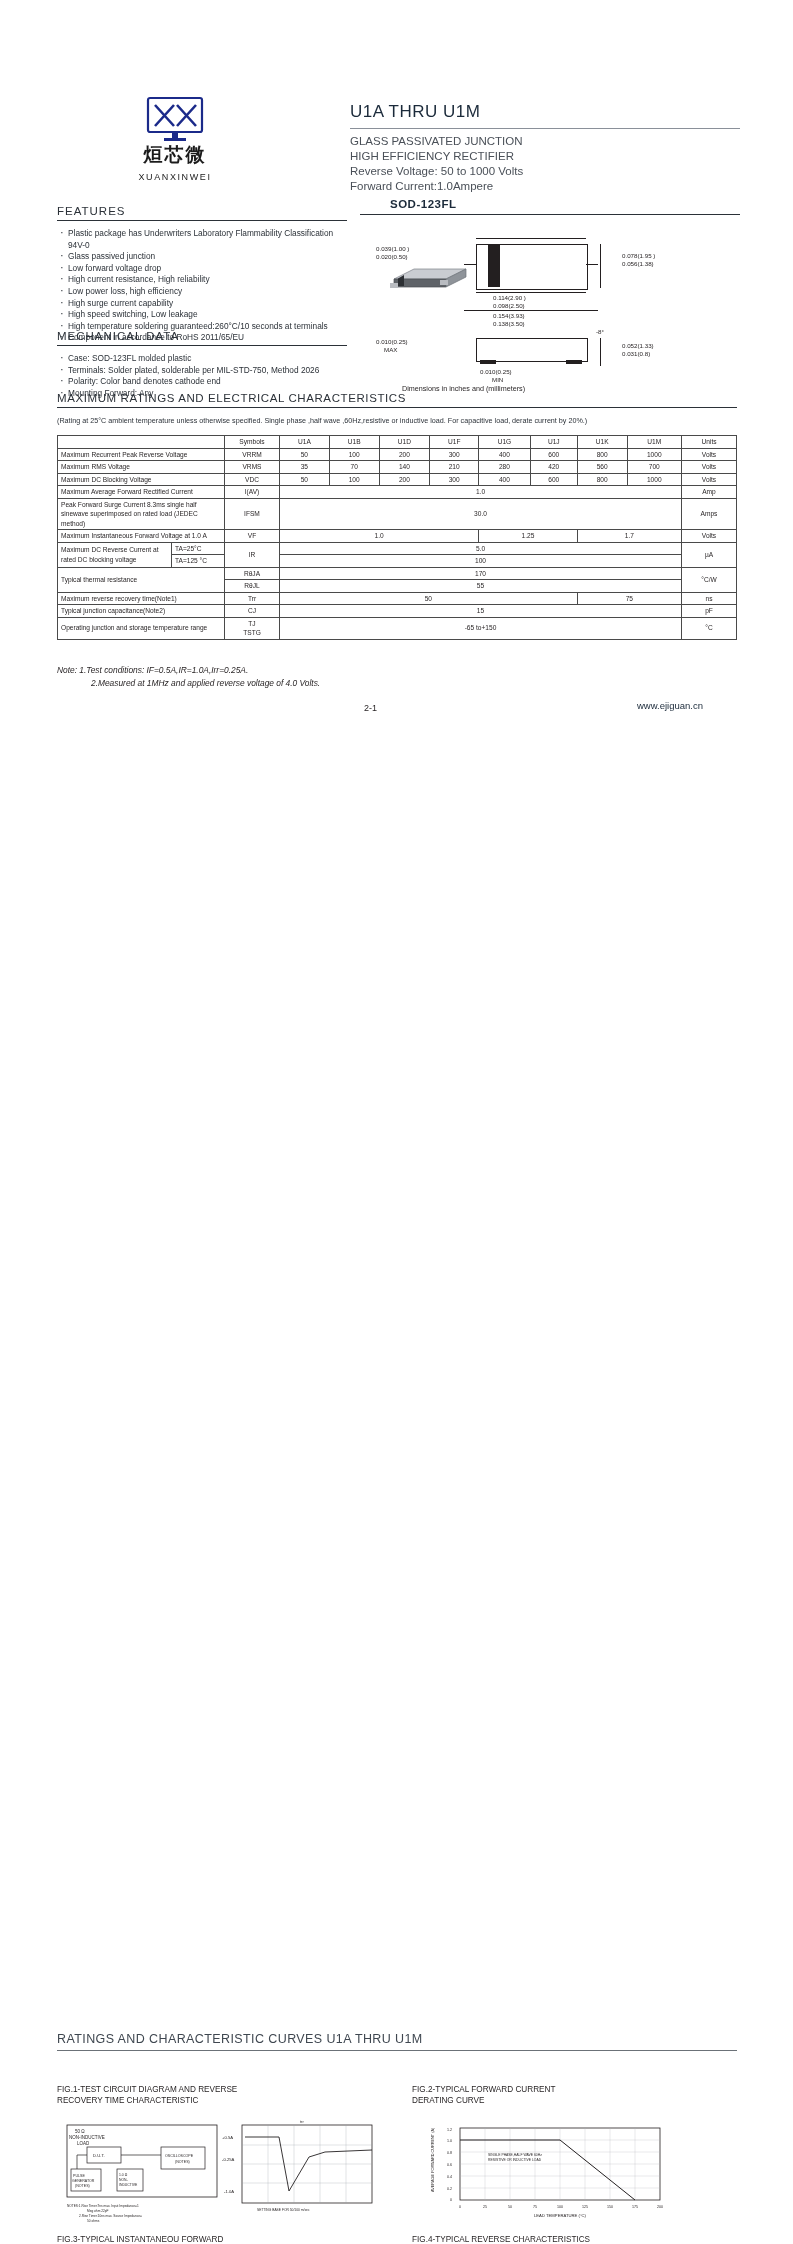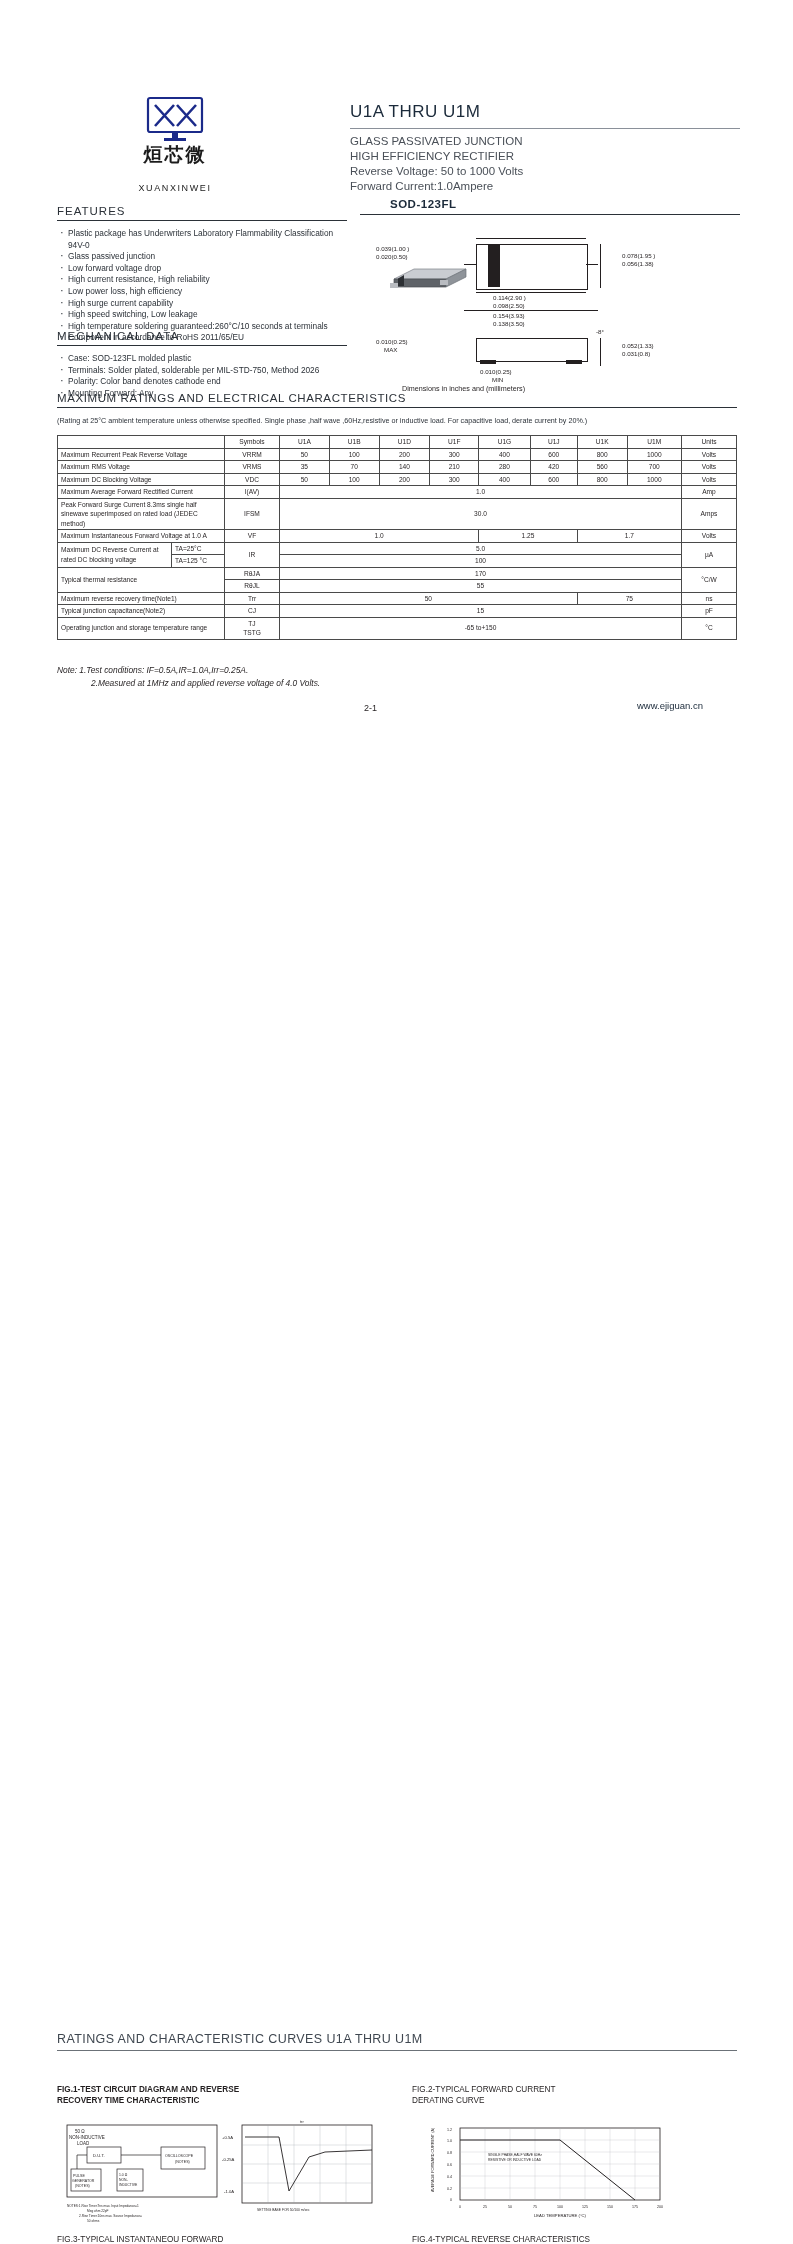--- a/index.html
+++ b/index.html
@@ -6,21 +6,21 @@
   body{width:793px;font-family:"Liberation Sans", sans-serif;color:#231f20;}
   .page{position:relative;width:793px;}
   .p1{height:1122px;}
   .p2{height:1122px;}
 
   
   .hdr{position:absolute;left:60px;top:96px;width:680px;height:100px;}
   .logo{position:absolute;left:40px;top:0px;width:150px;text-align:center;}
   .logo-mark{width:58px;height:44px;margin:0 auto;position:relative;}
   .logo-cn{font-family:"DejaVu Sans", sans-serif;font-size:19px;font-weight:bold;letter-spacing:2px;color:#1b1b1b;margin-top:2px;}
-  .logo-en{font-size:9px;letter-spacing:1.6px;color:#1b1b1b;margin-top:15px;}
+  .logo-en{font-size:9px;letter-spacing:1.6px;color:#1b1b1b;margin-top:4px;}
   .hdr-right{position:absolute;right:0px;top:6px;width:390px;text-align:left;color:#3a3f45;}
   .hdr-title{font-size:17px;letter-spacing:.5px;color:#1b2a3a;padding-bottom:4px;}
   .hdr-rule{border-top:1px solid #8a9099;margin:2px 0 5px 0;}
   .hdr-line{font-size:11.5px;line-height:15px;color:#4a5058;}
 
   
   .sec-title{font-size:11.5px;letter-spacing:1px;color:#2b3138;}
   .sec-rule{border-top:1px solid #2b3138;margin-top:3px;}
   .features{position:absolute;left:57px;top:205px;width:290px;}
   .mech{position:absolute;left:57px;top:330px;width:290px;}
@@ -325,21 +325,21 @@
   <div class="site" style="left:600px;top:700px;margin-left:37px;">www.ejiguan.cn</div>
 </div>
 
 <div class="page p2">
 
   <div class="p2head">
     <div class="t">RATINGS AND CHARACTERISTIC CURVES U1A THRU U1M</div>
     <div class="r"></div>
   </div>
 
-  <div class="figtitle" style="left:57px;top:962px;white-space:pre-line;font-weight:bold;">FIG.1-TEST CIRCUIT DIAGRAM AND REVERSE
+  <div class="figtitle" style="left:57px;top:962px;white-space:pre-line;">FIG.1-TEST CIRCUIT DIAGRAM AND REVERSE
           RECOVERY TIME CHARACTERISTIC</div>
   <div class="figbox" style="left:57px;top:995px;width:330px;height:105px;">
     <svg width="330" height="105" viewBox="0 0 330 105">
       <rect x="10" y="8" width="150" height="72" fill="none" stroke="#231f20" stroke-width="0.8"></rect>
       <text x="18" y="16" font-size="4.5" fill="#231f20">50 Ω</text>
       <text x="12" y="22" font-size="4.5" fill="#231f20">NON-INDUCTIVE</text>
       <text x="20" y="28" font-size="4.5" fill="#231f20">LOAD</text>
       <rect x="30" y="30" width="34" height="16" fill="none" stroke="#231f20" stroke-width="0.7"></rect>
       <text x="36" y="40" font-size="4.2" fill="#231f20">D.U.T.</text>
       <rect x="14" y="52" width="30" height="22" fill="none" stroke="#231f20" stroke-width="0.7"></rect>

